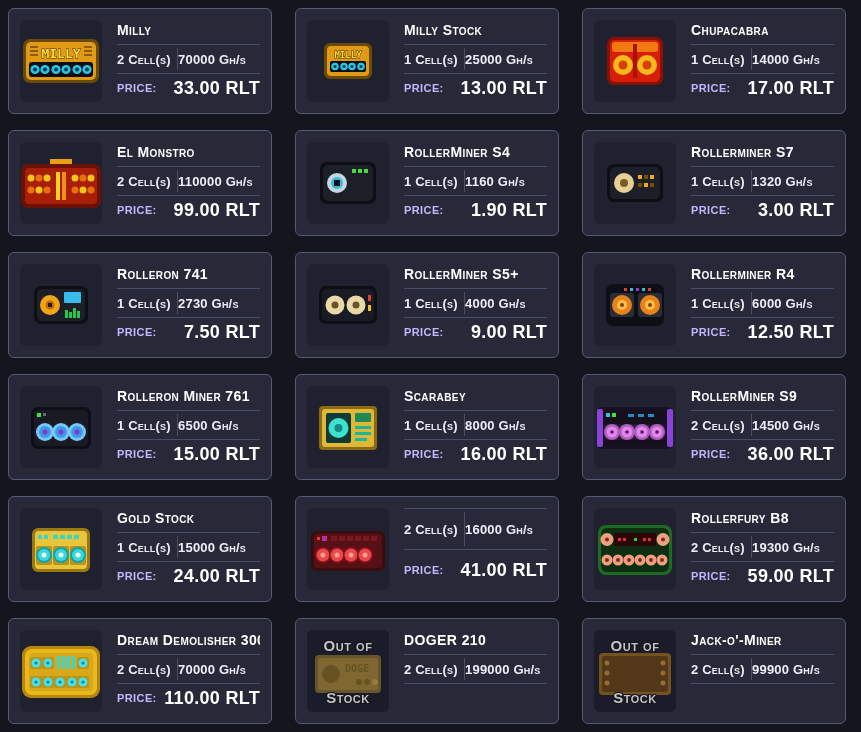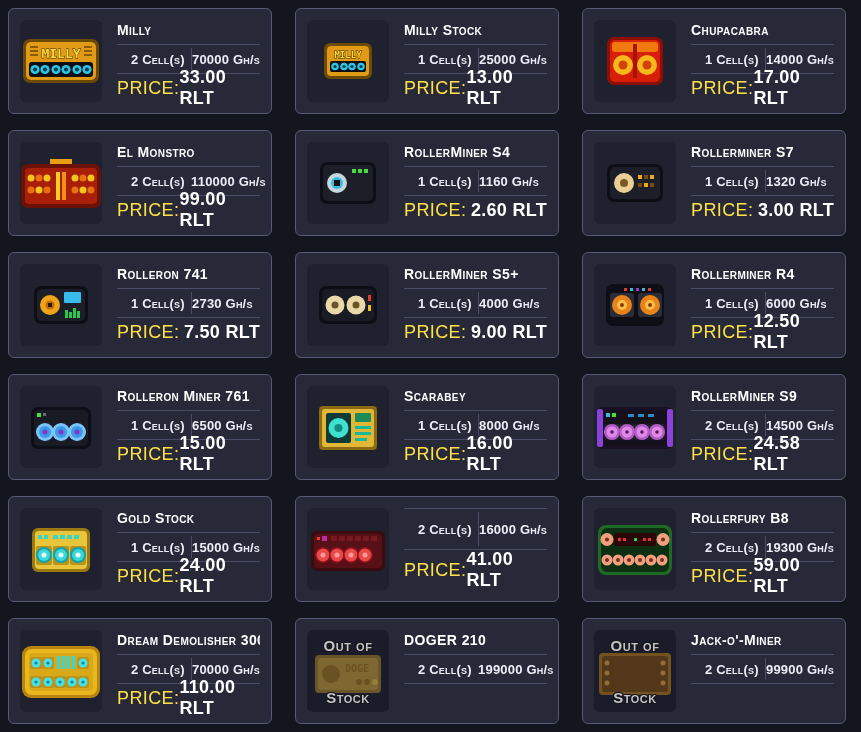--- a/index.html
+++ b/index.html
@@ -42,24 +42,24 @@
     font-size:14px;
     letter-spacing:.4px;
     height:24px;
     line-height:20px;
     white-space:nowrap;
     overflow:hidden;
   }
   .hr{height:1px;background:#4a4d66;flex:none;}
   .row{flex:1;display:flex;align-items:center;min-height:0;}
   .stats{font-variant:small-caps;color:#eceef6;font-size:13px;font-weight:bold;letter-spacing:.2px;}
-  .cells{flex:0 0 42%;margin-left:14px;}
+  .cells{flex:0 0 42%;}
   .vr{width:1px;align-self:stretch;margin:3px 0;background:#4a4d66;}
   .hash{flex:1;text-align:left;white-space:nowrap;}
-  .plabel{color:#fde047;font-weight:normal;font-size:18px;letter-spacing:.4px;}
+  .plabel{color:#c4b5fd;font-weight:bold;font-size:11px;letter-spacing:.4px;}
   .pvalue{margin-left:auto;color:#ffffff;font-weight:bold;font-size:18px;font-variant:small-caps;letter-spacing:.3px;}
   .price.oos-hidden{visibility:hidden;}
   .oos{
     position:absolute;inset:0;
     display:flex;flex-direction:column;
     align-items:center;justify-content:center;
     background:rgba(18,18,28,.28);
     color:#c3c3c9;
     font-variant:small-caps;
     font-weight:bold;
@@ -239,21 +239,21 @@
       <div class="title">RollerMiner S4</div>
       <div class="hr"></div>
       <div class="row stats">
         <span class="cells">1 Cell(s)</span>
         <span class="vr"></span>
         <span class="hash">1160 Gh/s</span>
       </div>
       <div class="hr"></div>
       <div class="row price">
         <span class="plabel">PRICE:</span>
-        <span class="pvalue">2.60 RLT</span>
+        <span class="pvalue">1.90 RLT</span>
       </div>
     </div>
   </div>
 
   <div class="card">
     <div class="tile">
       <svg viewBox="0 0 82 82" aria-hidden="true">
           <rect x="13" y="22" width="56" height="38" rx="7" fill="#0e0f16"></rect>
           <rect x="16" y="25" width="50" height="32" rx="5" fill="#1c1e28"></rect>
           <circle cx="30" cy="41" r="10" fill="#e8cf96"></circle>
@@ -482,21 +482,21 @@
       <div class="title">RollerMiner S9</div>
       <div class="hr"></div>
       <div class="row stats">
         <span class="cells">2 Cell(s)</span>
         <span class="vr"></span>
         <span class="hash">14500 Gh/s</span>
       </div>
       <div class="hr"></div>
       <div class="row price">
         <span class="plabel">PRICE:</span>
-        <span class="pvalue">24.58 RLT</span>
+        <span class="pvalue">36.00 RLT</span>
       </div>
     </div>
   </div>
 
   <div class="card">
     <div class="tile">
       <svg viewBox="0 0 82 82" aria-hidden="true">
           <rect x="12" y="20" width="58" height="44" rx="6" fill="#9a7a10"></rect>
           <rect x="15" y="23" width="52" height="38" rx="4" fill="#e8c53a"></rect>
           <rect x="18" y="27" width="4" height="4" fill="#35d8c8"></rect>

